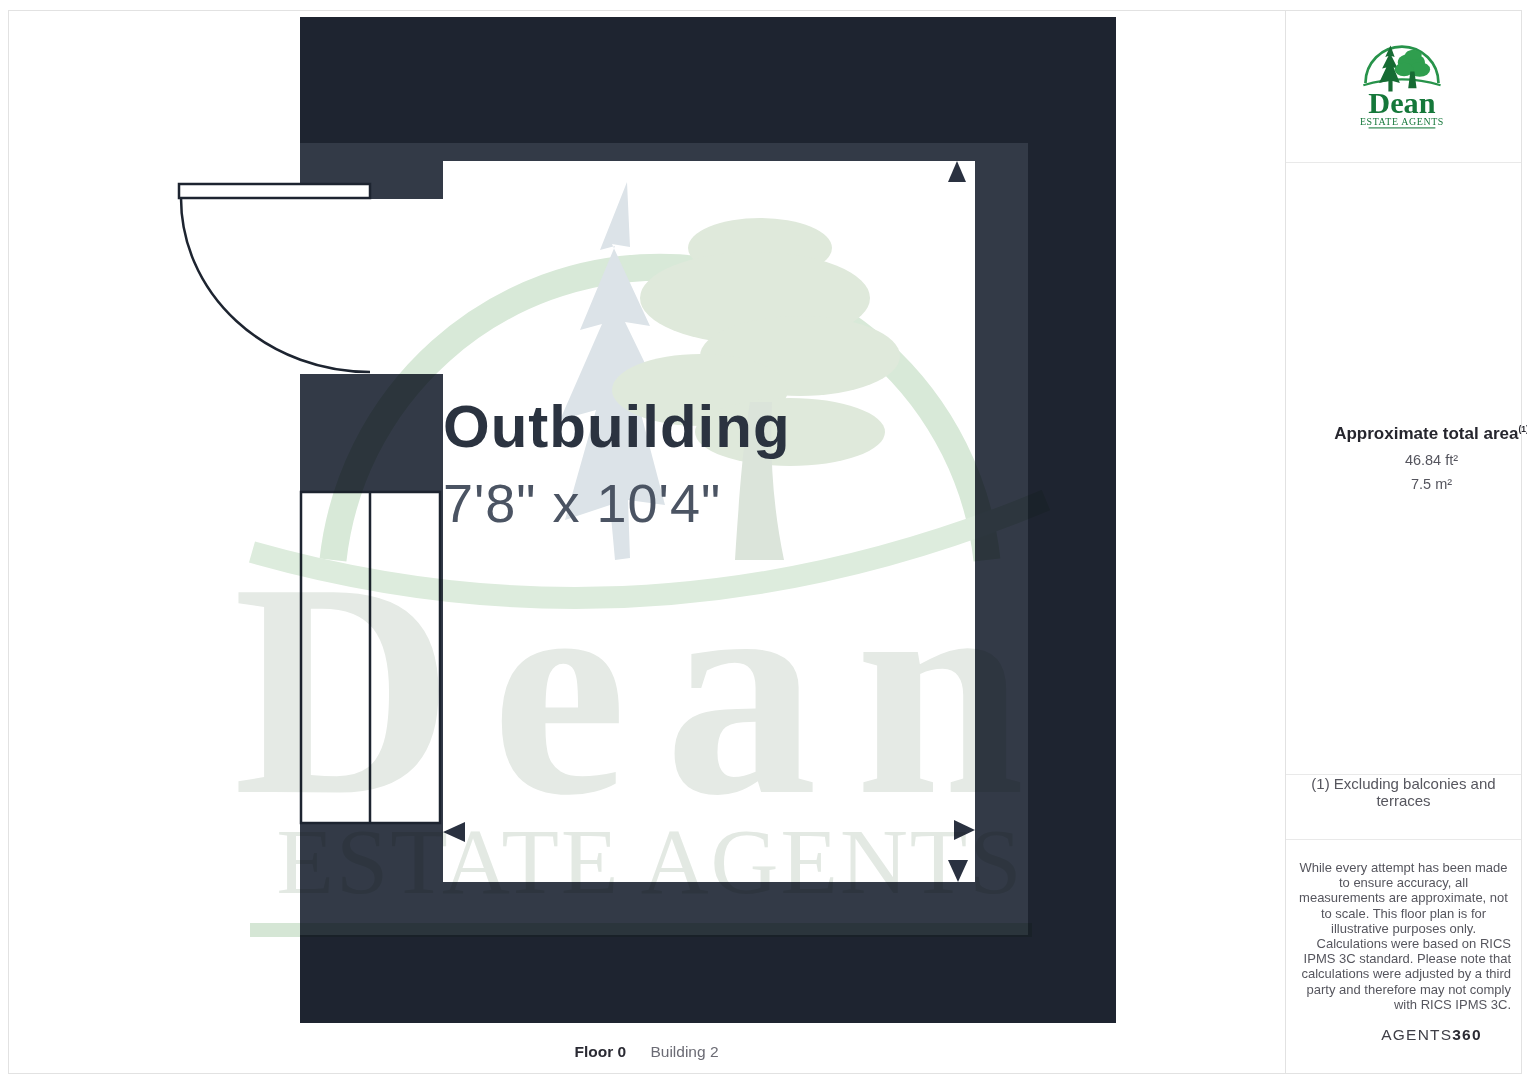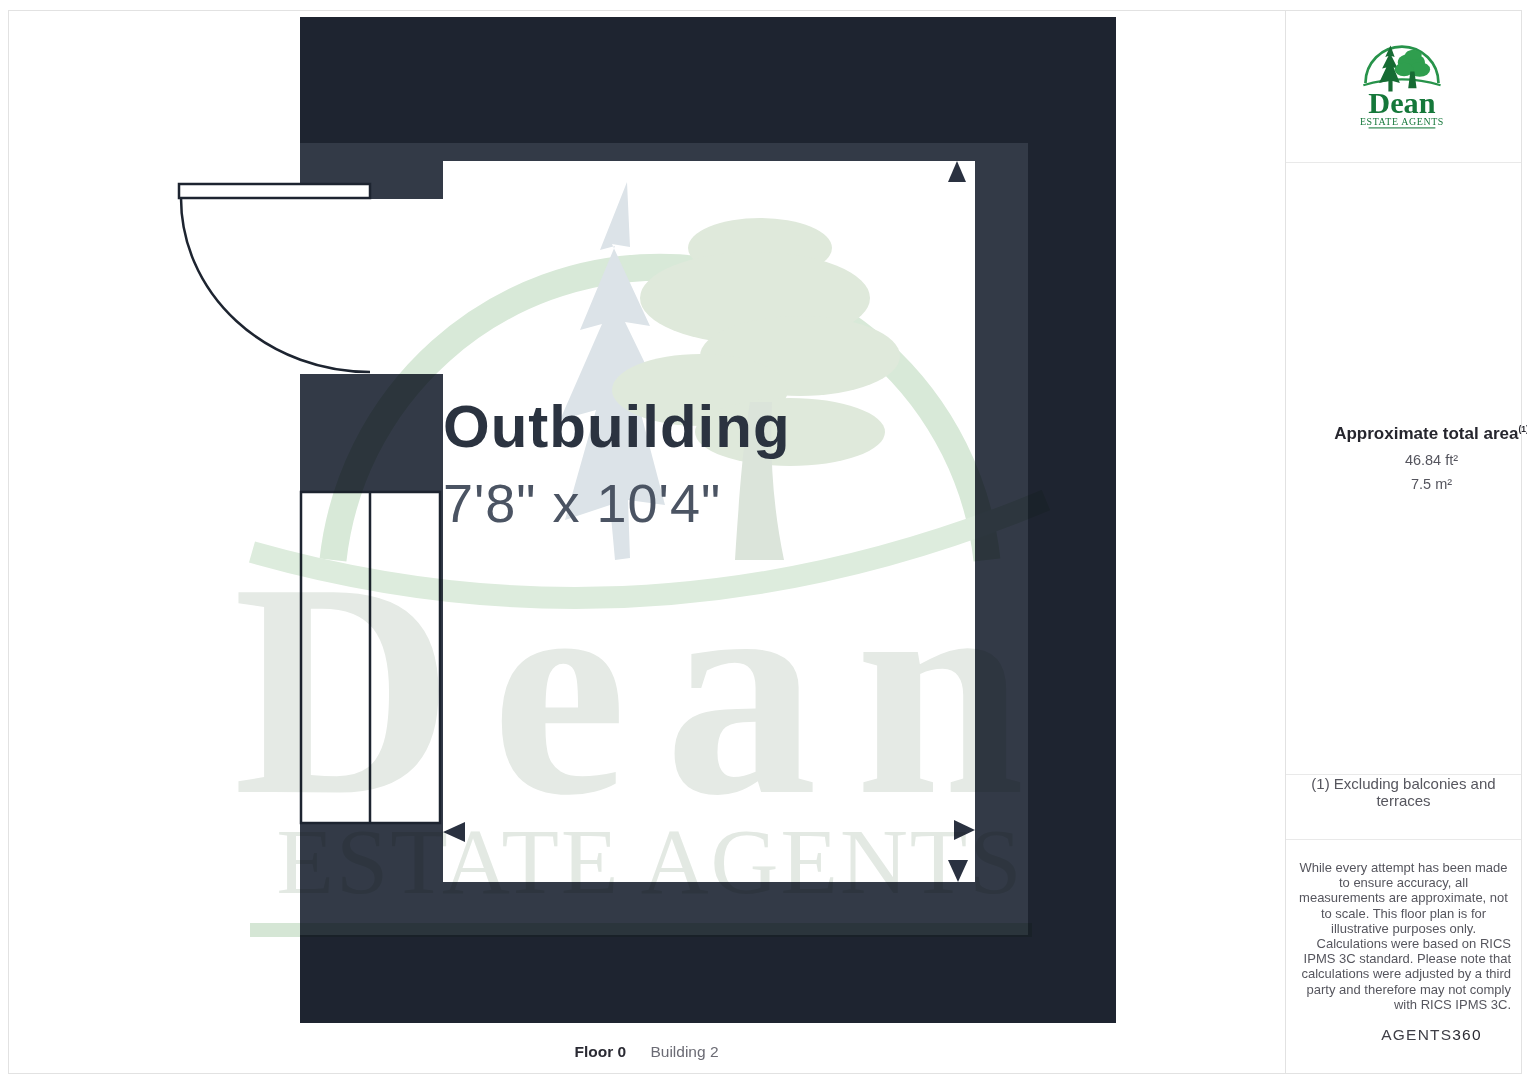--- a/index.html
+++ b/index.html
@@ -32,21 +32,21 @@
   #area-title{top:424px;font-size:17px;font-weight:bold;color:#26262e;}
   #area-title sup{font-size:8.5px;}
   .area-val{font-size:14.5px;color:#55555e;}
   #area-imperial{top:452px;}
   #area-metric{top:476px;}
   #footnote{top:775px;left:1294px;width:219px;font-size:15px;color:#56565e;}
   .disclaimer{left:1296px;width:215px;font-size:13px;line-height:15.2px;color:#56565e;}
   #disclaimer-1{top:860px;}
   #disclaimer-2{top:936px;}
   #brand{top:1026px;font-size:15.5px;letter-spacing:1.2px;color:#3f3f47;}
-  #brand .bold{font-weight:normal;color:#2b2b33;}
+  #brand .bold{font-weight:bold;color:#2b2b33;}
   #logo-box{left:1356px;top:34px;width:94px;height:96px;}
 </style>
 </head>
 <body>
 
 <div id="stage">
 
   <svg id="plan-svg" class="abs" viewBox="0 0 1527 1080">
 
     <rect x="300" y="17" width="816" height="1006" fill="#1e2430"></rect>

